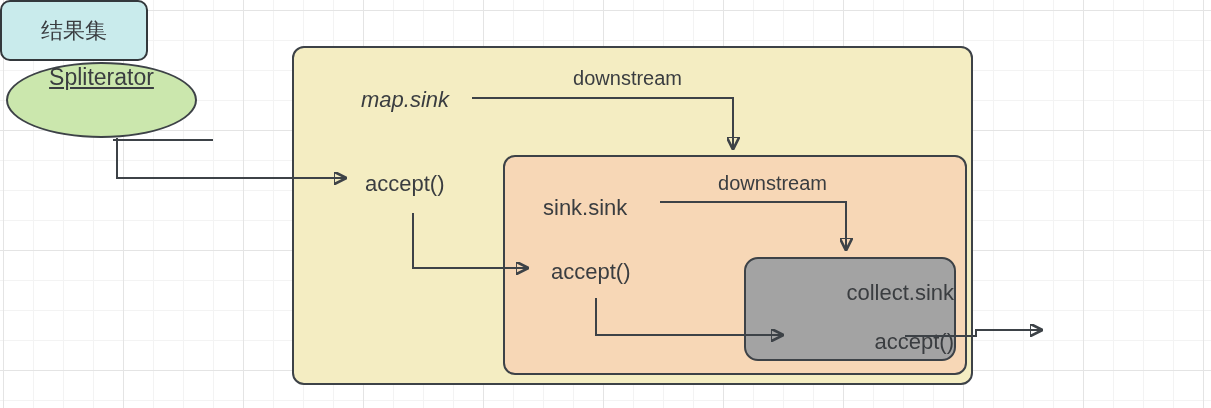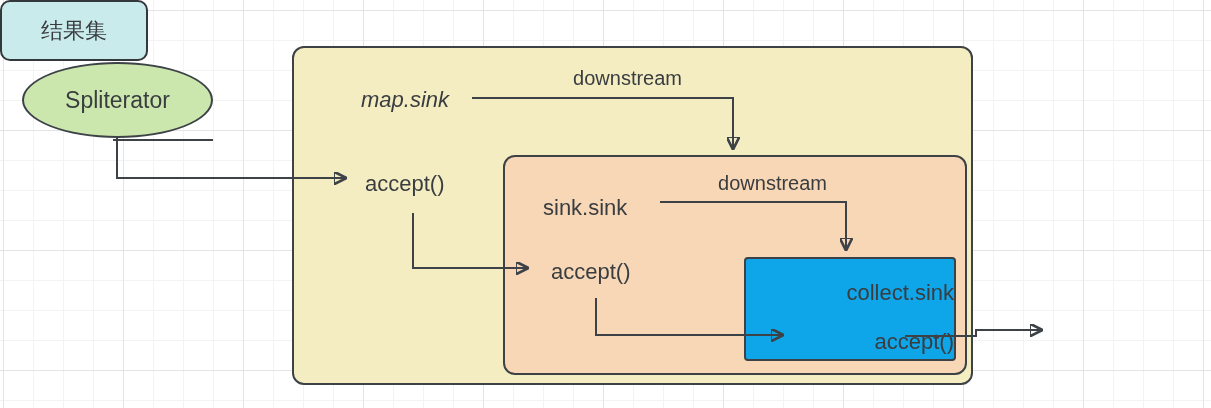--- a/index.html
+++ b/index.html
@@ -19,40 +19,41 @@
       linear-gradient(to right, #f3f3f3 1px, transparent 1px),
       linear-gradient(to bottom, #f3f3f3 1px, transparent 1px);
     background-size: 120px 120px, 120px 120px, 30px 30px, 30px 30px;
     background-position: 3px 10px, 3px 10px, 3px 10px, 3px 10px;
     color: #3a3d40;
   }
   .node, .box { position: absolute; border: 2px solid #3d4247; }
   .label { position: absolute; color: #3a3d40; white-space: nowrap; line-height: 1; }
 
   .ellipse {
-    left: 22px; top: 62px; width: 191px; height: 76px;
+    left: 6px; top: 62px; width: 191px; height: 76px;
     background: #cbe7ad;
     border-radius: 50%;
-    display: flex; align-items: center; justify-content: center;
+    display: flex; align-items: flex-start; justify-content: center;
     font-size: 23px;
+    text-decoration: underline;
   }
   .outer-box {
     left: 292px; top: 46px; width: 681px; height: 339px;
     background: #f4edc2;
     border-radius: 12px;
   }
   .middle-box {
     left: 209px; top: 107px; width: 464px; height: 220px;
     background: #f7d7b6;
     border-radius: 12px;
   }
   .inner-box {
     left: 239px; top: 100px; width: 212px; height: 104px;
-    background: #0ea5e9;
-    border-radius: 4px;
+    background: #a3a3a3;
+    border-radius: 14px;
   }
   .result-box {
     left: 1045px; top: 296px; width: 148px; height: 61px;
     background: #c9ebec;
     border: 2.5px solid #33383c;
     border-radius: 10px;
     display: flex; align-items: center; justify-content: center;
     font-size: 22px;
   }
 

